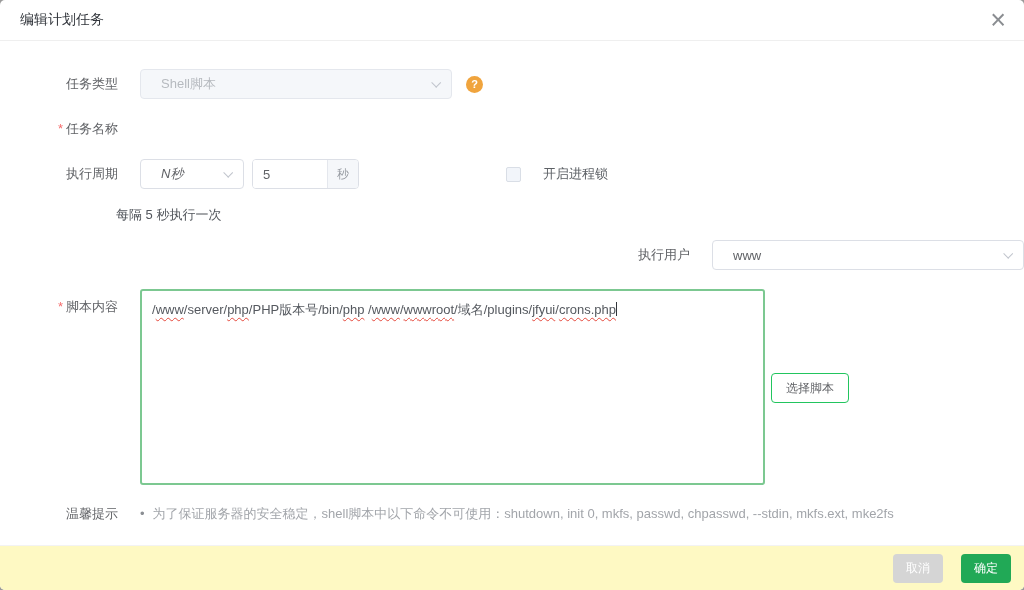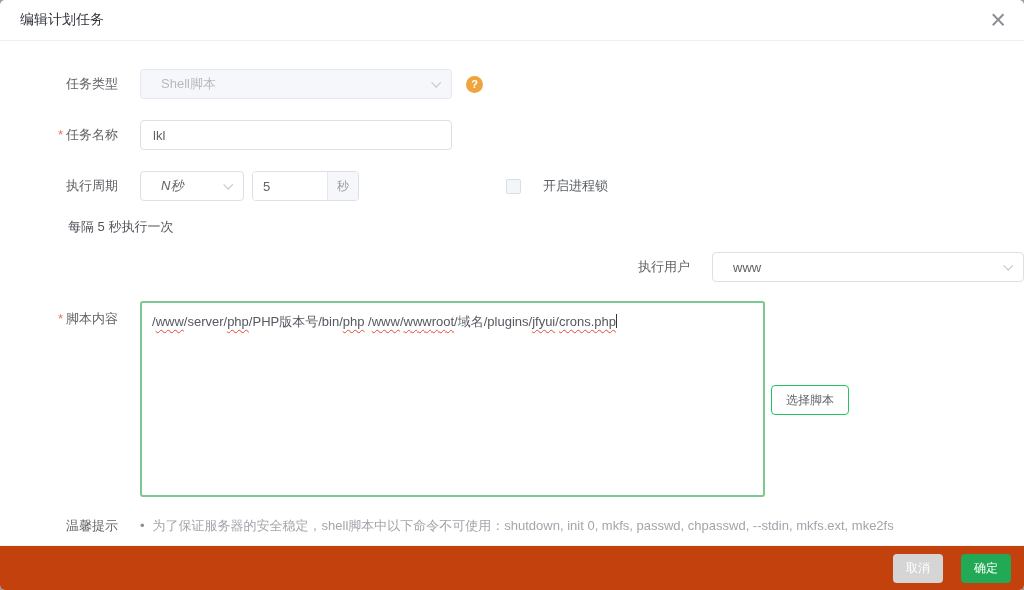--- a/index.html
+++ b/index.html
@@ -68,21 +68,21 @@
   .addon {
     flex:1; background:#f5f7fa; border-left:1px solid #e4e7ed; color:#989ca3;
     font-size:12px; display:flex; align-items:center; justify-content:center;
   }
   .chk-wrap { display:flex; align-items:center; margin-left:147px; cursor:pointer;gap:13px; }
   .checkbox {
     width:15px; height:15px; border:1px solid #d9dee6; border-radius:2px;
     background:#f2f5fa;
   }
   .chk-lbl { font-size:13px; color:#5d6166; margin-left:9px; }
-  .summary { font-size:13px; color:#51555b; padding-left:68px; margin-top:17px; }
+  .summary { font-size:13px; color:#51555b; padding-left:116px; margin-top:17px; }
   
   .script-box {
     position:relative; width:625px; height:196px;
     border:2px solid #7cc891; border-radius:3px; background:#fff;
     padding:9px 10px; font-size:13px; color:#55595f; line-height:19px;
     overflow:hidden; cursor:text; word-break:break-all;
   }
   .squiggle {
     text-decoration:underline; text-decoration-style:wavy;
     text-decoration-color:#e4493c; text-decoration-thickness:1px;
@@ -100,21 +100,21 @@
   .tips-list { font-size:13px; color:#a2a5aa; line-height:18px; }
   .tip-item { display:flex; }
   .bullet { color:#8b8e93; margin-right:8px; font-size:13px; }
   
   .mt21 { margin-top:21px; }
   .mt16 { margin-top:16px;justify-content:flex-end; }
   .mt19 { margin-top:19px; }
   
   .footer {
     position:absolute; left:0; right:0; bottom:0; height:45px;
-    background:#c2410c; border-top:1px solid #f3f3f3;
+    background:#fef9c3; border-top:1px solid #f3f3f3;
     display:flex; align-items:center; justify-content:flex-end; padding-right:13px;
   }
   .btn {
     height:29px; border:none; border-radius:4px; font-size:12px; color:#fff;
     font-family:inherit; cursor:pointer; padding:0 13px;
   }
   .btn.cancel { background:#d5d5d5; margin-right:18px; }
   .btn.confirm { background:#21a956; }
 </style>
 </head>
@@ -135,23 +135,20 @@
         <div class="select disabled w-main">
           <span>Shell脚本</span>
           <i class="chev"></i>
         </div>
         <span class="help">?</span>
       </div>
     </div>
 
     <div class="row mt21">
       <div class="lbl"><span class="req">*</span><span>任务名称</span></div>
-      <div class="ctl">
-        <input class="txt-input w-main" type="text" value="lkl" style="">
-      </div>
     </div>
 
     <div class="row mt21">
       <div class="lbl">执行周期</div>
       <div class="ctl">
         <div class="select small">
           <span>N秒</span>
           <i class="chev"></i>
         </div>
         <div class="input-group">

